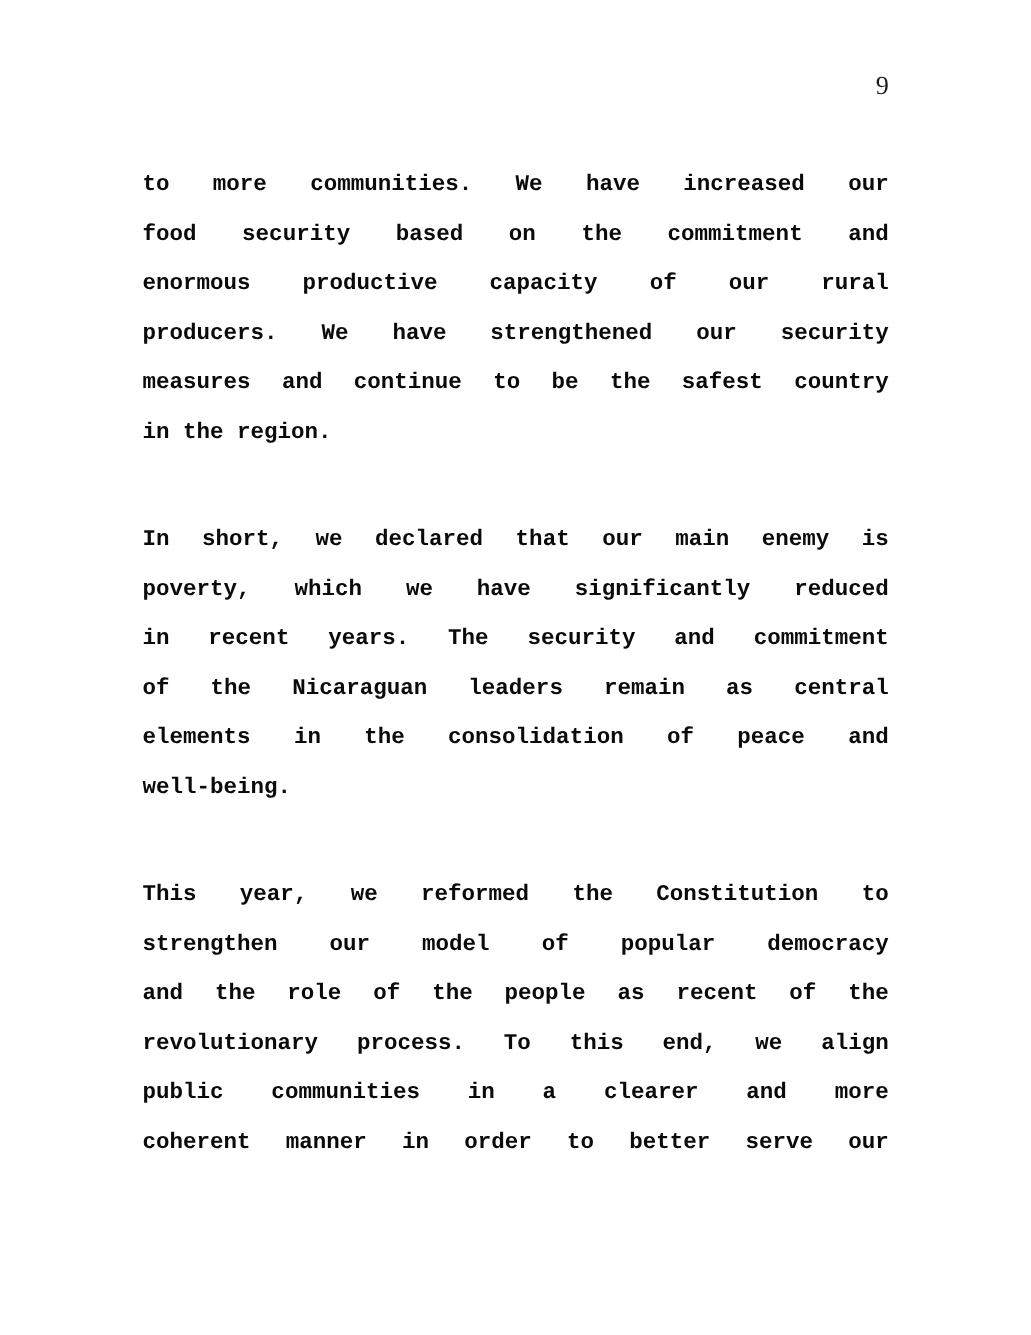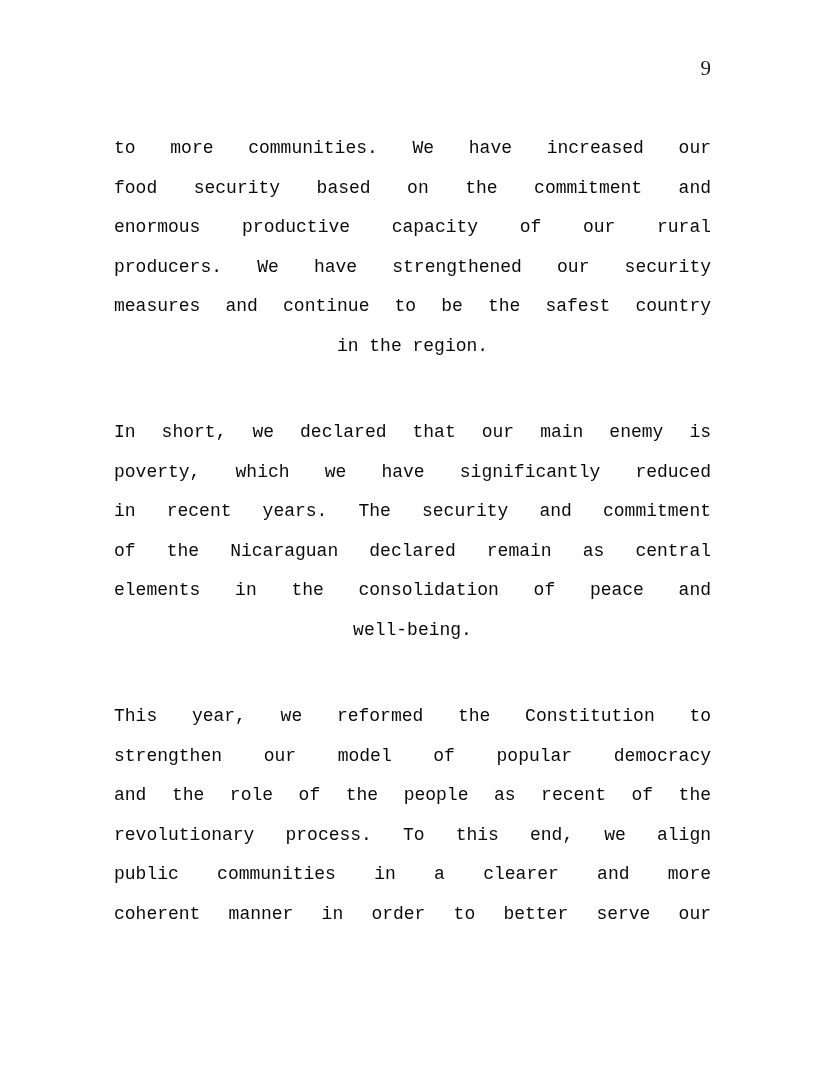--- a/index.html
+++ b/index.html
@@ -25,34 +25,34 @@
     line-height: 1;
     font-weight: 400;
     color: #1a1a1a;
   }
   .body-text {
     position: absolute;
     left: 114px;
     top: 129px;
     width: 597px;
     font-size: 18px;
-    font-weight: 400;
+    font-weight: 700;
     letter-spacing: 0;
   }
   .paragraph {
     margin: 0 0 47px 0;
   }
   .paragraph:last-child {
     margin-bottom: 0;
   }
   .line {
     height: 39.5px;
     line-height: 39.5px;
     white-space: pre;
-    text-align: center;
+    text-align: left;
   }
   .line.just {
     white-space: normal;
     text-align: justify;
     text-align-last: justify;
   }
 </style>
 </head>
 <body>
 
@@ -64,21 +64,21 @@
         <div class="line just">food security based on the commitment and</div>
         <div class="line just">enormous productive capacity of our rural</div>
         <div class="line just">producers. We have strengthened our security</div>
         <div class="line just">measures and continue to be the safest country</div>
         <div class="line">in the region.</div>
       </div>
       <div class="paragraph">
         <div class="line just">In short, we declared that our main enemy is</div>
         <div class="line just">poverty, which we have significantly reduced</div>
         <div class="line just">in recent years. The security and commitment</div>
-        <div class="line just">of the Nicaraguan declared remain as central</div>
+        <div class="line just">of the Nicaraguan leaders remain as central</div>
         <div class="line just">elements in the consolidation of peace and</div>
         <div class="line">well-being.</div>
       </div>
       <div class="paragraph">
         <div class="line just">This year, we reformed the Constitution to</div>
         <div class="line just">strengthen our model of popular democracy</div>
         <div class="line just">and the role of the people as recent of the</div>
         <div class="line just">revolutionary process. To this end, we align</div>
         <div class="line just">public communities in a clearer and more</div>
         <div class="line just">coherent manner in order to better serve our</div>

